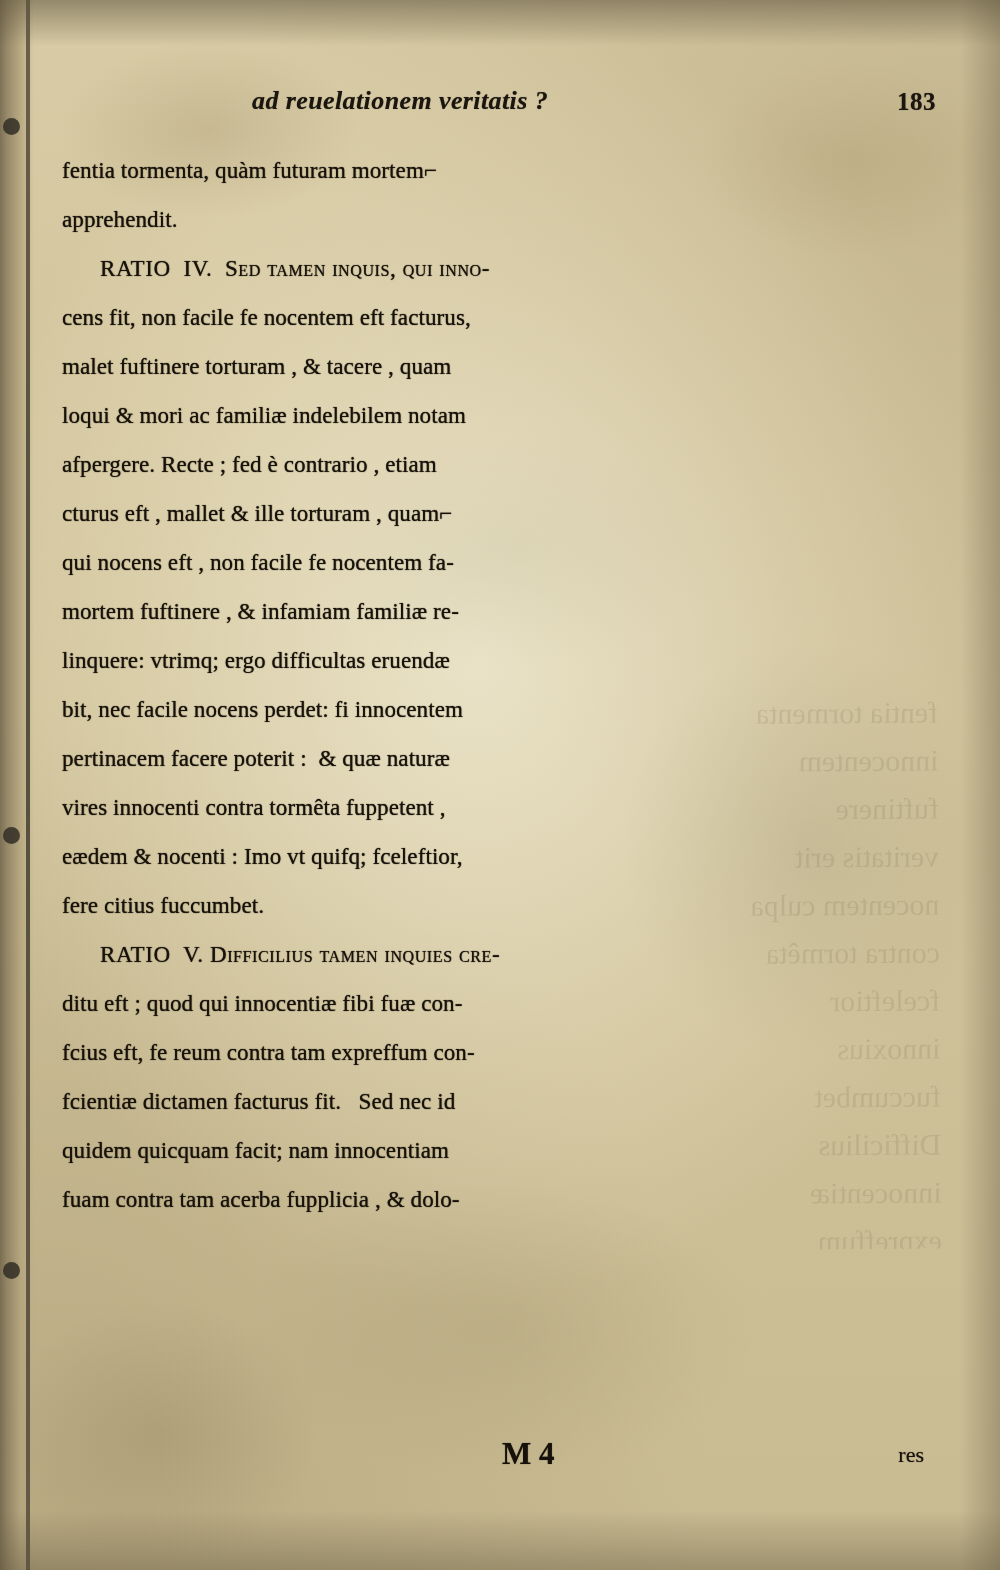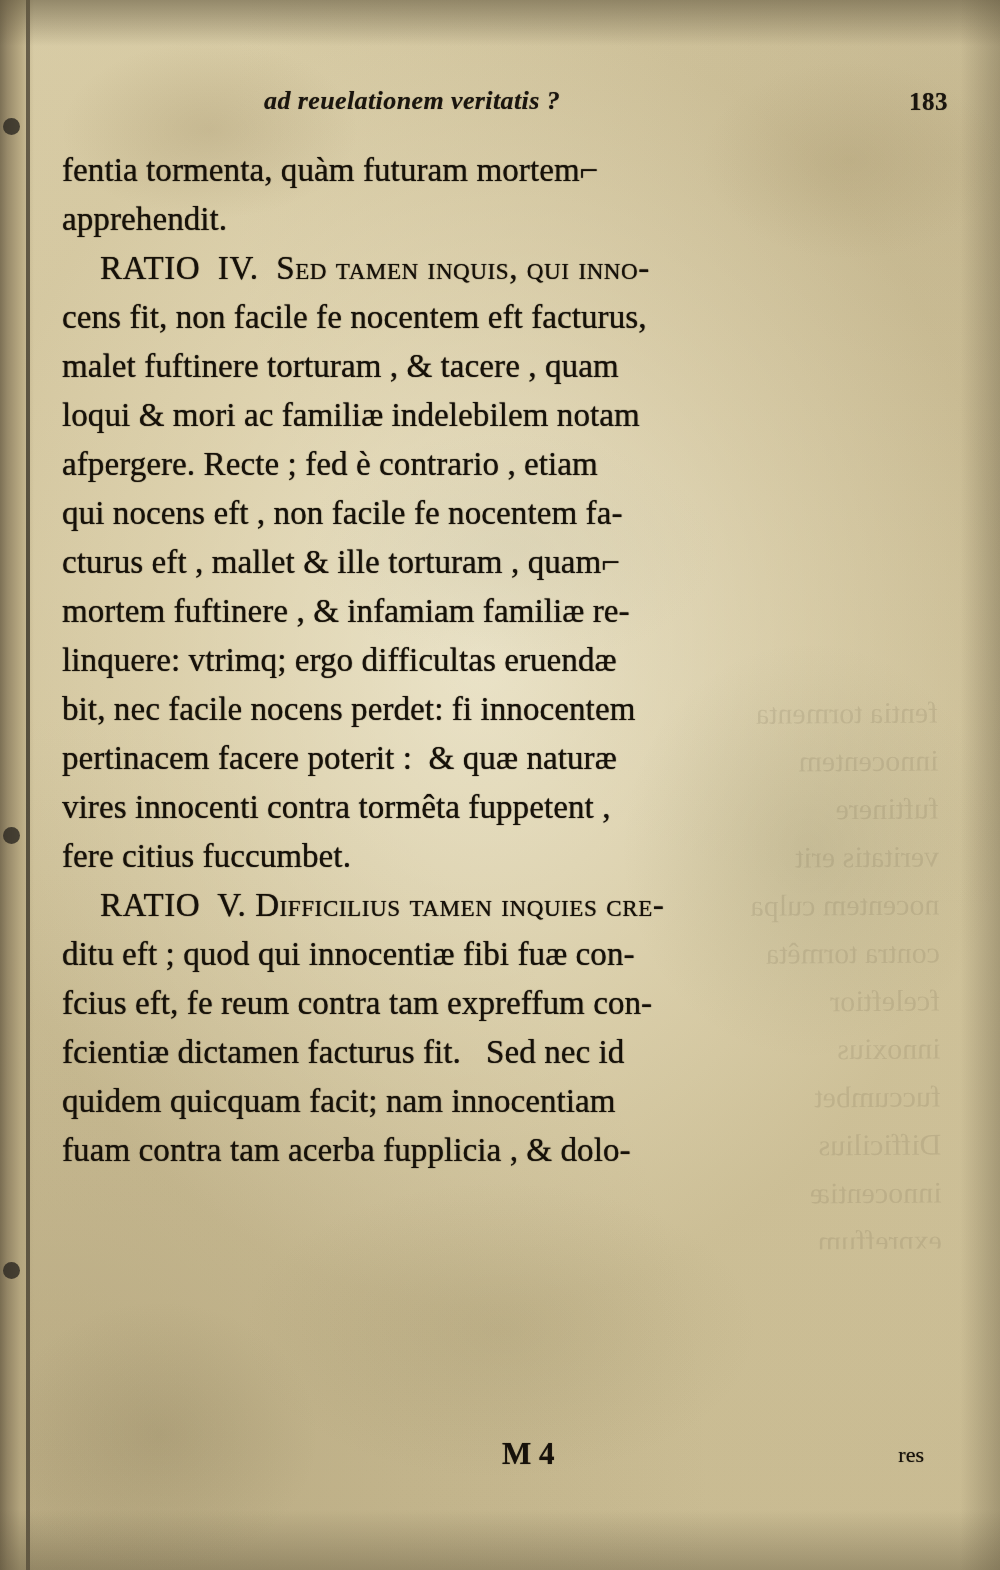--- a/index.html
+++ b/index.html
@@ -84,21 +84,21 @@
   .content {
     position: absolute;
     left: 62px;
     top: 0;
     width: 880px;
     color: #17130d;
   }
 
   .running-head {
     position: absolute;
-    left: 12px; top: 86px;
+    left: 0; top: 86px;
     width: 880px;
     height: 40px;
   }
   .head-title {
     position: absolute;
     left: 190px; top: 0;
     font-style: italic;
     font-weight: bold;
     font-size: 26px;
     letter-spacing: 0.4px;
@@ -114,21 +114,21 @@
     color: #1a150e;
     text-shadow: 0 0 1px rgba(30,22,12,0.55);
   }
 
   .body-text {
     position: absolute;
     left: 0; top: 146px;
     width: 880px;
   }
   .line {
-    font-size: 33px;
+    font-size: 23px;
     line-height: 49px;
     letter-spacing: 0.1px;
     white-space: pre;
     color: #161109;
     text-shadow: 0 0 1.1px rgba(24,17,8,0.75), 0.4px 0.3px 0.8px rgba(40,30,16,0.35);
   }
   .line.indent { text-indent: 38px; }
   .sc {
     font-variant: small-caps;
     letter-spacing: 0.6px;
@@ -215,27 +215,28 @@
     </div>
 
     <div class="body-text">
       <div class="line">fentia tormenta, quàm futuram mortem⌐</div>
       <div class="line">apprehendit.</div>
       <div class="line indent sc">RATIO  IV.  Sed tamen inquis, qui inno-</div>
       <div class="line">cens fit, non facile fe nocentem eft facturus,</div>
       <div class="line">malet fuftinere torturam , &amp; tacere , quam</div>
       <div class="line">loqui &amp; mori ac familiæ indelebilem notam</div>
       <div class="line">afpergere. Recte ; fed è contrario , etiam</div>
+      <div class="line">cturus eft , mallet &amp; ille torturam , quam⌐</div>
       <div class="line">qui nocens eft , non facile fe nocentem fa-</div>
-      <div class="line">cturus eft , mallet &amp; ille torturam , quam⌐</div>
       <div class="line">mortem fuftinere , &amp; infamiam familiæ re-</div>
       <div class="line">linquere: vtrimq; ergo difficultas eruendæ</div>
       <div class="line">bit, nec facile nocens perdet: fi innocentem</div>
       <div class="line">pertinacem facere poterit :  &amp; quæ naturæ</div>
       <div class="line">vires innocenti contra tormêta fuppetent ,</div>
+      <div class="line">eædem &amp; nocenti : Imo vt quifq; fceleftior,</div>
       <div class="line">fere citius fuccumbet.</div>
       <div class="line indent sc">RATIO  V. Difficilius tamen inquies cre-</div>
       <div class="line">ditu eft ; quod qui innocentiæ fibi fuæ con-</div>
       <div class="line">fcius eft, fe reum contra tam expreffum con-</div>
       <div class="line">fcientiæ dictamen facturus fit.   Sed nec id</div>
       <div class="line">quidem quicquam facit; nam innocentiam</div>
       <div class="line">fuam contra tam acerba fupplicia , &amp; dolo-</div>
     </div>
 
     <div class="footer">

